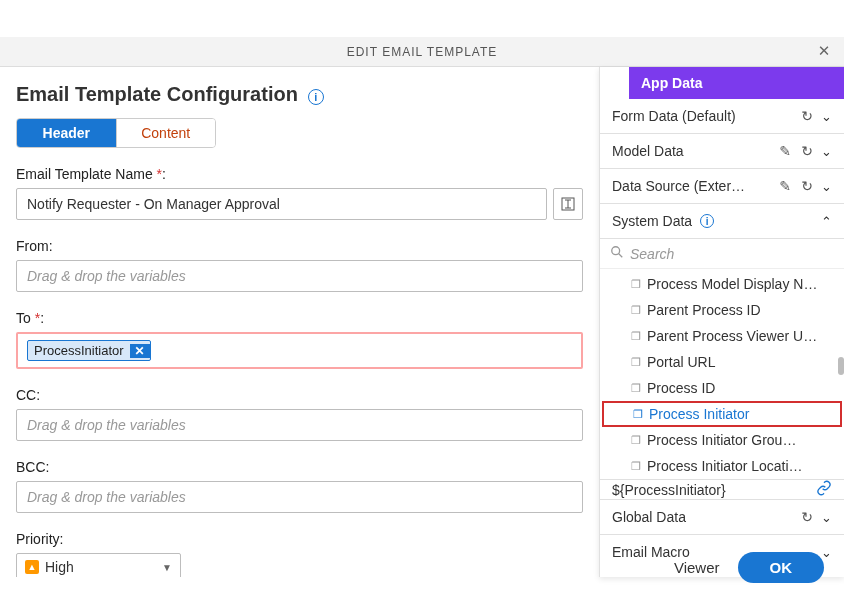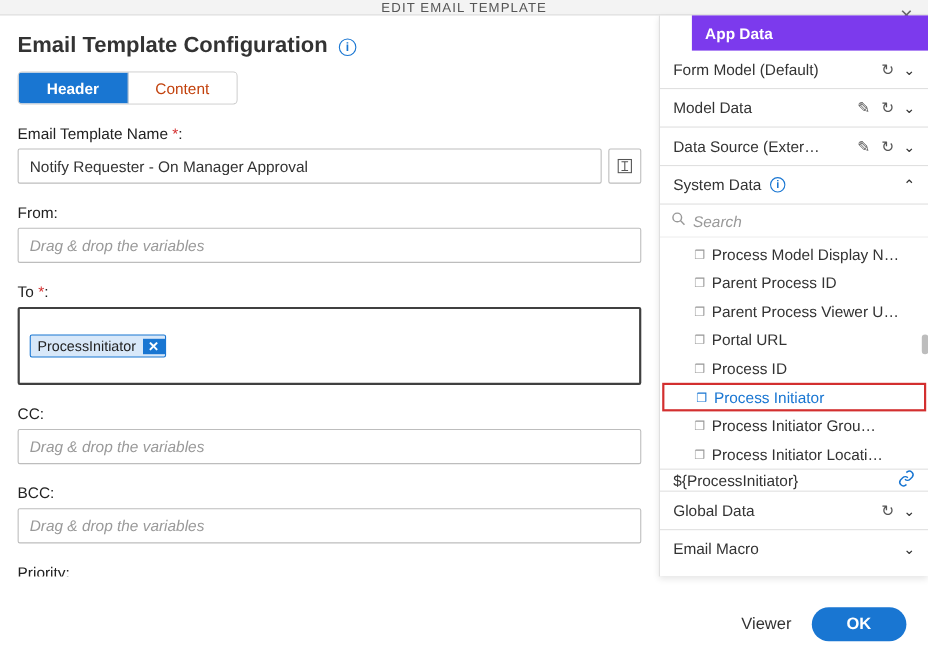--- a/index.html
+++ b/index.html
@@ -1,18 +1,18 @@
 <!DOCTYPE html>
 <html><head>
 <meta charset="utf-8">
 <style>
   * { box-sizing: border-box; margin: 0; padding: 0; font-family: -apple-system, BlinkMacSystemFont, "Segoe UI", Arial, sans-serif; }
   body { width: 844px; height: 595px; background: #fff; position: relative; overflow: hidden; font-size: 14px; color: #333; }
 
-  .titlebar { height: 14px; background: #f3f3f3; border-bottom: 1px solid #ddd; display: flex; align-items: center; justify-content: center; position: relative; }
+  .titlebar { height: 30px; background: #f3f3f3; border-bottom: 1px solid #ddd; display: flex; align-items: center; justify-content: center; position: relative; margin-top: 37px; }
   .titlebar-title { font-size: 12px; letter-spacing: 1px; color: #555; }
   .titlebar-close { position: absolute; right: 10px; top: 4px; width: 20px; height: 20px; cursor: pointer; color: #666; font-size: 15px; display:flex; align-items:center; justify-content:center; }
 
   .main { display: flex; height: 510px; }
   .left { flex: 1; padding: 16px; overflow: hidden; }
   .right { width: 245px; border-left: 1px solid #e0e0e0; display: flex; flex-direction: column; box-shadow: 0 2px 6px rgba(0,0,0,0.1); position: relative; }
 
   .section-title { font-size: 20px; font-weight: 600; color: #333; display: inline-block; }
   .info-icon { display: inline-flex; width: 16px; height: 16px; border: 1.5px solid #1976d2; border-radius: 50%; color: #1976d2; align-items: center; justify-content: center; font-size: 11px; font-weight: bold; margin-left: 6px; vertical-align: middle; }
 
@@ -22,21 +22,21 @@
   .tab:not(:last-child) { border-right: 1px solid #ccc; }
 
   .field-label { font-size: 14px; color: #222; margin-top: 18px; font-weight: 500; }
   .required { color: #d32f2f; }
   .field-row { display: flex; align-items: stretch; margin-top: 6px; gap: 6px; justify-content: flex-end; }
   .text-input { flex: 1; border: 1px solid #bdbdbd; border-radius: 2px; padding: 7px 10px; font-size: 14px; color: #333; }
   .text-input::placeholder { color: #999; font-style: italic; }
   .icon-btn { width: 30px; border: 1px solid #bdbdbd; border-radius: 2px; display: flex; align-items: center; justify-content: center; cursor: pointer; color: #555; font-size: 13px; }
 
   .drop-zone { border: 1px solid #bdbdbd; border-radius: 2px; padding: 7px 10px; font-size: 14px; color: #999; font-style: italic; margin-top: 6px; }
-  .drop-zone.highlighted { border: 2px solid #404040; padding: 23px 9px; }
+  .drop-zone.highlighted { border: 2px solid #fca5a5; padding: 6px 9px; }
 
   .chip { display: inline-flex; align-items: center; border: 1px solid #1976d2; background: #d8e8f9; border-radius: 2px; font-size: 13px; color: #222; overflow: hidden; font-style: normal; }
   .chip-label { padding: 2px 6px; }
   .chip-remove { background: #1976d2; color: #fff; width: 20px; height: 100%; display: flex; align-items: center; justify-content: center; cursor: pointer; font-weight: bold; font-size: 12px; }
 
   .select { border: 1px solid #bdbdbd; border-radius: 2px; padding: 5px 8px; width: 165px; display: flex; align-items: center; gap: 6px; cursor: pointer; margin-top: 6px; }
   .priority-icon { width: 14px; height: 14px; background: #ff9800; border-radius: 2px; display: inline-flex; align-items: center; justify-content: center; color: #fff; font-size: 9px; }
   .select-caret { margin-left: auto; color: #666; font-size: 10px; }
 
   
@@ -125,21 +125,21 @@
       <span class="priority-icon">▲</span>
       <span>High</span>
       <span class="select-caret">▼</span>
     </div>
   </div>
 
   <div class="right">
     <div class="panel-header purple">App Data</div>
 
     <div class="accordion-item">
-      <span>Form Model (Default)</span>
+      <span>Form Data (Default)</span>
       <span class="spacer"></span>
       <span class="acc-icon">↻</span>
       <span class="chev">⌄</span>
     </div>
 
     <div class="accordion-item">
       <span>Model Data</span>
       <span class="spacer"></span>
       <span class="acc-icon">✎</span>
       <span class="acc-icon">↻</span>

